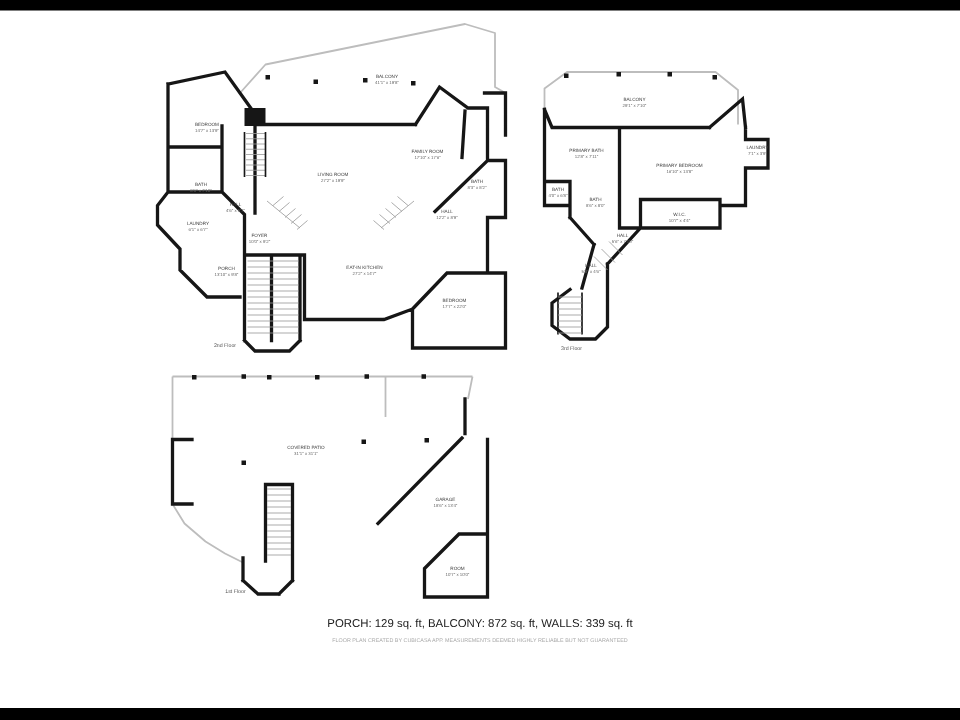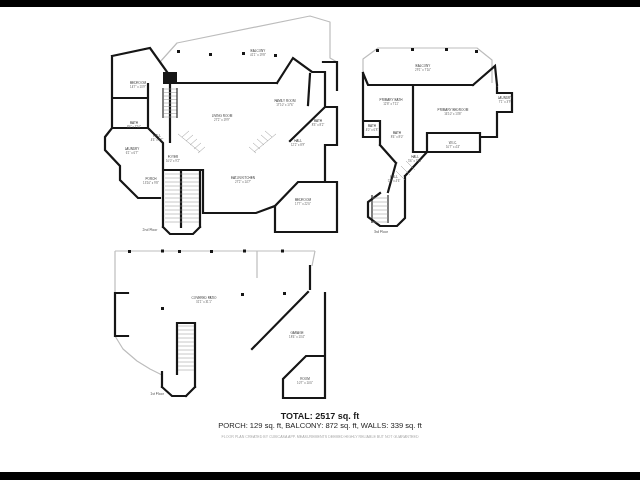--- a/index.html
+++ b/index.html
@@ -187,19 +187,18 @@
         <text x="99" y="55.2" class="room-dims">31'1" x 31'1"</text>
         <text x="192" y="86" class="room-name">GARAGE</text>
         <text x="192" y="90.2" class="room-dims">18'6" x 13'4"</text>
         <text x="200" y="132" class="room-name">ROOM</text>
         <text x="200" y="136.2" class="room-dims">10'7" x 10'0"</text>
         <text x="52" y="147" class="floor-caption">1st Floor</text>
       </g>
   </svg>
 
   <div class="footer">
-    <div class="total">TOTAL: 2517 sq. ft</div>
     <div class="fline">PORCH: 129 sq. ft, BALCONY: 872 sq. ft, WALLS: 339 sq. ft</div>
     <div class="disclaimer">FLOOR PLAN CREATED BY CUBICASA APP. MEASUREMENTS DEEMED HIGHLY RELIABLE BUT NOT GUARANTEED</div>
   </div>
 
   <div class="bar bar-bottom"></div>
 </div>
 
 </body></html>

